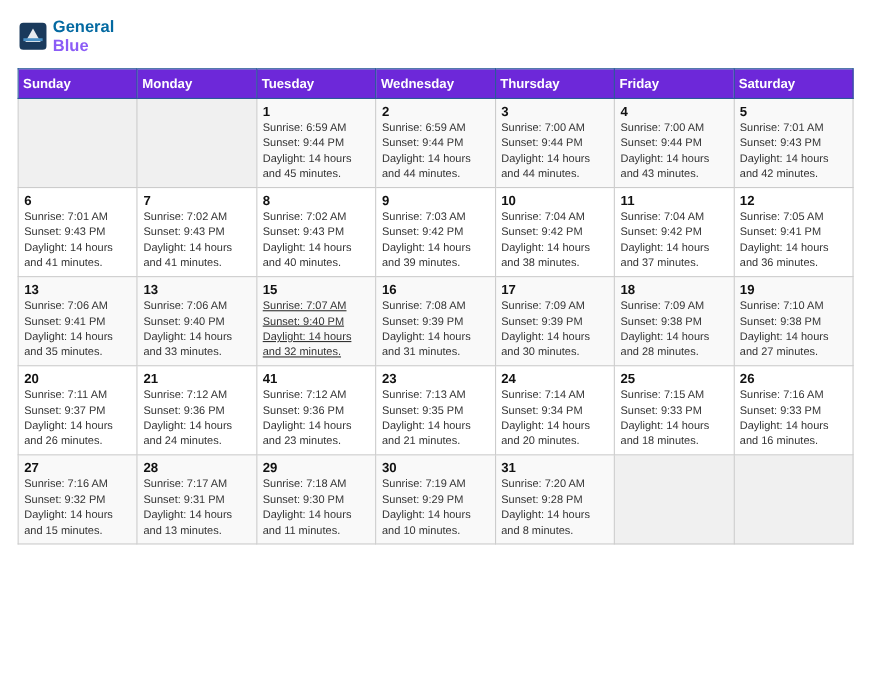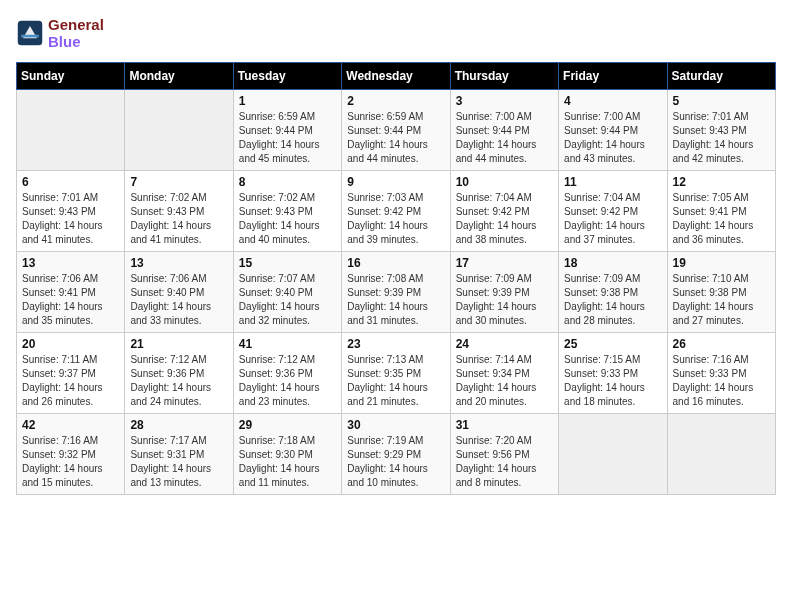--- a/index.html
+++ b/index.html
@@ -36,21 +36,21 @@
     .location-title {
       font-size: 16px;
       color: #333;
     }
     .calendar {
       width: 100%;
       border-collapse: collapse;
       font-size: 11px;
     }
     .calendar thead tr th {
-      background-color: #000000;
+      background-color: #6d28d9;
       color: #fff;
       padding: 6px 4px;
       text-align: left;
       font-size: 12px;
       font-weight: bold;
       border: 1px solid #2a5a9a;
     }
     .calendar tbody tr td {
       border: 1px solid #ccc;
       vertical-align: top;
@@ -86,21 +86,21 @@
 <body>
 
 <div class="header-area">
   <div class="logo">
     <svg class="logo-icon" viewBox="0 0 32 32">
       <rect x="2" y="2" width="28" height="28" rx="4" fill="#1a3a5c"></rect>
       <polygon points="8,22 16,8 24,22" fill="white" opacity="0.9"></polygon>
       <rect x="6" y="18" width="20" height="3" fill="#4a90c4"></rect>
     </svg>
     <div>
-      <div style="font-size:15px;font-weight:bold;color:#7f1d1d;">General</div>
+      <div style="font-size:15px;font-weight:bold;color:#0369a1;">General</div>
       <div style="font-size:15px;font-weight:bold;color:#8b5cf6;">Blue</div>
     </div>
   </div>
   <div class="title-area">
     <div class="month-title"></div>
     <div class="location-title"></div>
   </div>
 </div>
 
 <table class="calendar">
@@ -216,21 +216,21 @@
         </td>
         <td>
           <span class="day-number">13</span>
           <div class="day-info" style="white-space: pre-line;">Sunrise: 7:06 AM
 Sunset: 9:40 PM
 Daylight: 14 hours
 and 33 minutes.</div>
         </td>
         <td>
           <span class="day-number">15</span>
-          <div class="day-info" style="white-space: pre-line;">Sunrise: 7:07 AM
+          <div class="day-info" style="white-space: pre-line; text-decoration: underline;">Sunrise: 7:07 AM
 Sunset: 9:40 PM
 Daylight: 14 hours
 and 32 minutes.</div>
         </td>
         <td>
           <span class="day-number">16</span>
           <div class="day-info" style="white-space: pre-line;">Sunrise: 7:08 AM
 Sunset: 9:39 PM
 Daylight: 14 hours
 and 31 minutes.</div>
@@ -303,21 +303,21 @@
         <td>
           <span class="day-number">26</span>
           <div class="day-info" style="white-space: pre-line;">Sunrise: 7:16 AM
 Sunset: 9:33 PM
 Daylight: 14 hours
 and 16 minutes.</div>
         </td>
       </tr>
       <tr>
         <td>
-          <span class="day-number">42</span>
+          <span class="day-number">27</span>
           <div class="day-info" style="white-space: pre-line;">Sunrise: 7:16 AM
 Sunset: 9:32 PM
 Daylight: 14 hours
 and 15 minutes.</div>
         </td>
         <td>
           <span class="day-number">28</span>
           <div class="day-info" style="white-space: pre-line;">Sunrise: 7:17 AM
 Sunset: 9:31 PM
 Daylight: 14 hours
@@ -333,21 +333,21 @@
         <td>
           <span class="day-number">30</span>
           <div class="day-info" style="white-space: pre-line;">Sunrise: 7:19 AM
 Sunset: 9:29 PM
 Daylight: 14 hours
 and 10 minutes.</div>
         </td>
         <td>
           <span class="day-number">31</span>
           <div class="day-info" style="white-space: pre-line;">Sunrise: 7:20 AM
-Sunset: 9:56 PM
+Sunset: 9:28 PM
 Daylight: 14 hours
 and 8 minutes.</div>
         </td>
         <td class="empty-cell"></td>
         <td class="empty-cell"></td>
       </tr>
     </tbody>
 </table>
 
 </body></html>

